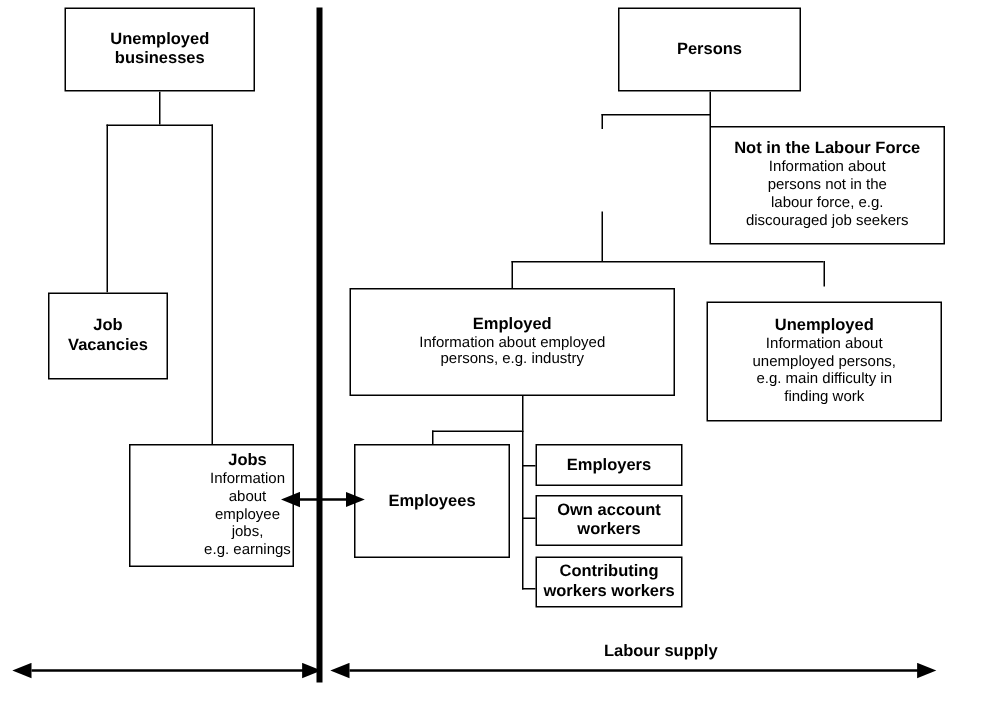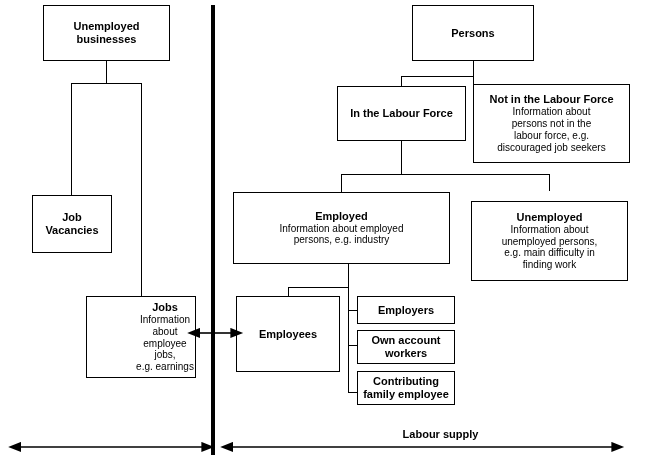--- a/index.html
+++ b/index.html
@@ -113,23 +113,20 @@
   </div>
 
   <div class="vline" style="left:473px; top:61px; height:15px;"></div>
 
   <div class="hline" style="left:401px; top:76px; width:73px;"></div>
 
   <div class="vline" style="left:401px; top:76px; height:10px;"></div>
 
   <div class="vline" style="left:473px; top:76px; height:8px;"></div>
 
-  <div class="box" style="left:337px; top:86px; width:129px; height:55px;">
-    <div class="title">In the Labour Force</div>
-  </div>
 
   <div class="box" style="left:473px; top:84px; width:157px; height:79px;">
     <div class="title">Not in the Labour Force</div>
     <div class="desc">Information about
 persons not in the
 labour force, e.g.
 discouraged job seekers</div>
   </div>
 
   <div class="vline" style="left:401px; top:141px; height:33px;"></div>
@@ -173,21 +170,21 @@
     <div class="title">Employers</div>
   </div>
 
   <div class="box" style="left:357px; top:330px; width:98px; height:34px;">
     <div class="title">Own account
 workers</div>
   </div>
 
   <div class="box" style="left:357px; top:371px; width:98px; height:34px;">
     <div class="title">Contributing
-family employee</div>
+workers workers</div>
   </div>
 
   <div class="axis-label" style="left:216px; top:428px; width:449px;">Labour supply</div>
 
   <svg class="overlay" viewBox="0 0 665 467" xmlns="http://www.w3.org/2000/svg">
     <defs>
       <marker id="arrowStart" markerWidth="9" markerHeight="9" refX="8" refY="3.2" orient="auto" markerUnits="strokeWidth">
         <path d="M8,0 L8,6.4 L0,3.2 z" fill="#000000"></path>
       </marker>
       <marker id="arrowEnd" markerWidth="9" markerHeight="9" refX="1" refY="3.2" orient="auto" markerUnits="strokeWidth">

